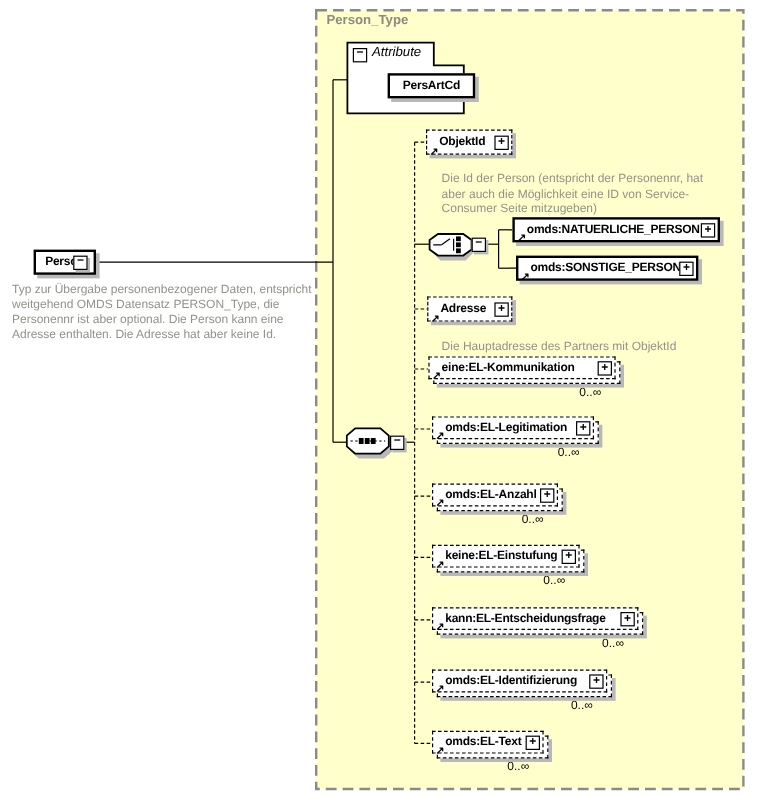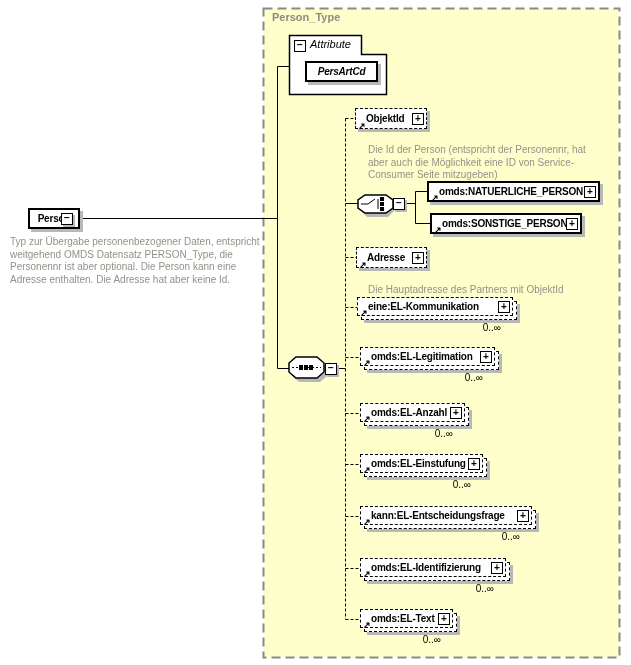--- a/index.html
+++ b/index.html
@@ -96,21 +96,21 @@
   <div class="lbl-paneltitle" style="left:272px;top:11px;">Person_Type</div>
 
   <div class="ebox solid" style="left:10px;top:208px;width:48px;margin-left:18px;">
     <span class="elabel" style="margin:0 auto;">Person</span>
   </div>
   <div class="minusbox" style="left:61px;top:213px;">−</div>
   <div class="annot" style="left:10px;top:236px;width:250px;">Typ zur Übergabe personenbezogener Daten, entspricht weitgehend OMDS Datensatz PERSON_Type, die Personennr ist aber optional. Die Person kann eine Adresse enthalten. Die Adresse hat aber keine Id.</div>
 
   <div class="minusbox" style="left:294px;top:40px;box-shadow:none;">−</div>
   <div class="attr-label" style="left:310px;top:38px;">Attribute</div>
-  <div class="ebox solid" style="left:305px;top:61px;width:69px;font-style:italic;">
+  <div class="ebox solid" style="left:323px;top:61px;width:69px;">
     <span class="elabel" style="margin:0 auto;">PersArtCd</span>
   </div>
 
   <div class="ebox dashed1" style="left:355px;top:108px;width:70px;height:19px;">
     <span class="refarrow">↗</span>
     <span class="elabel">ObjektId</span>
     <span class="plusbox">+</span>
   </div>
   <div class="annot" style="left:368px;top:144px;width:232px;">Die Id der Person (entspricht der Personennr, hat aber auch die Möglichkeit eine ID von Service-Consumer Seite mitzugeben)</div>
 
@@ -186,21 +186,21 @@
       <span class="elabel">omds:EL-Anzahl</span>
       <span class="plusbox">+</span>
     </div>
   </div>
   <div class="occ" style="left:360px;top:428px;width:105px;">0..∞</div>
 
   <div class="stackwrap" style="left:360px;top:454px;width:123px;height:19px;">
     <div class="stackback" style="width:121px;height:17px;"></div>
     <div class="stackfront" style="width:121px;">
       <span class="refarrow">↗</span>
-      <span class="elabel">omds:EL-Einstufung</span>
+      <span class="elabel">keine:EL-Einstufung</span>
       <span class="plusbox">+</span>
     </div>
   </div>
   <div class="occ" style="left:360px;top:479px;width:123px;">0..∞</div>
 
   <div class="stackwrap" style="left:360px;top:506px;width:172px;height:19px;">
     <div class="stackback" style="width:170px;height:17px;"></div>
     <div class="stackfront" style="width:170px;">
       <span class="refarrow">↗</span>
       <span class="elabel">kann:EL-Entscheidungsfrage</span>

